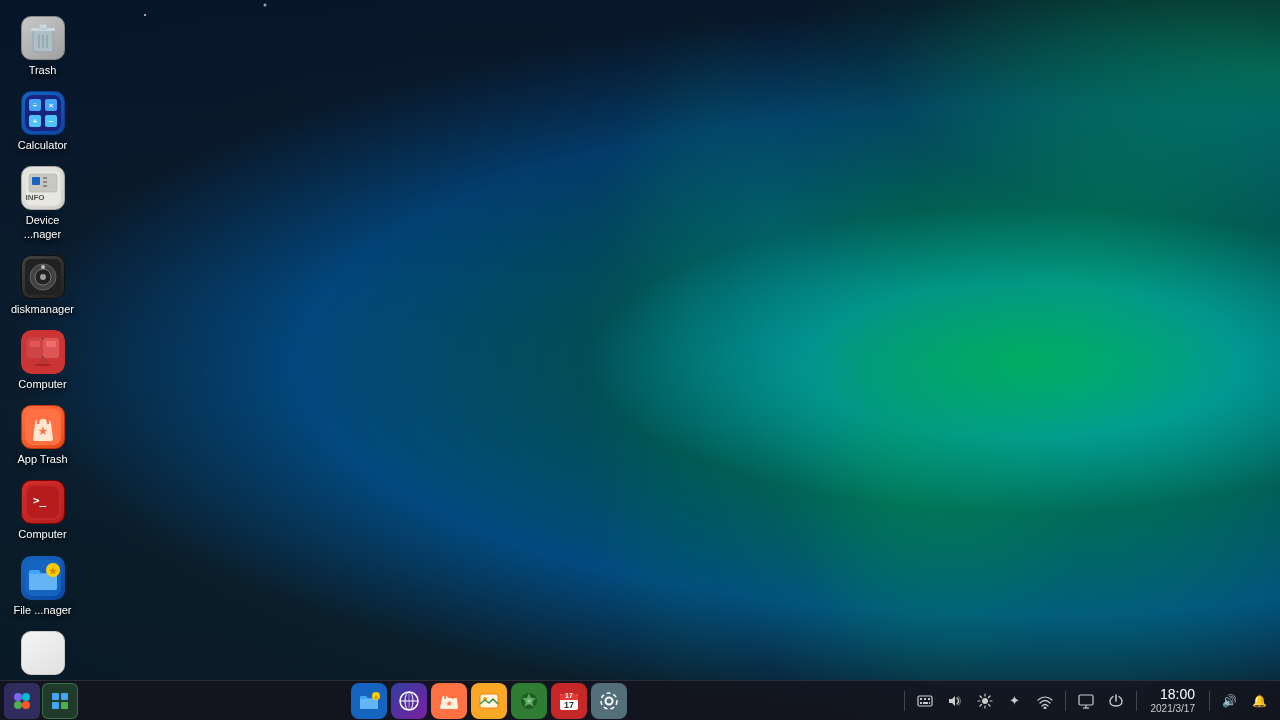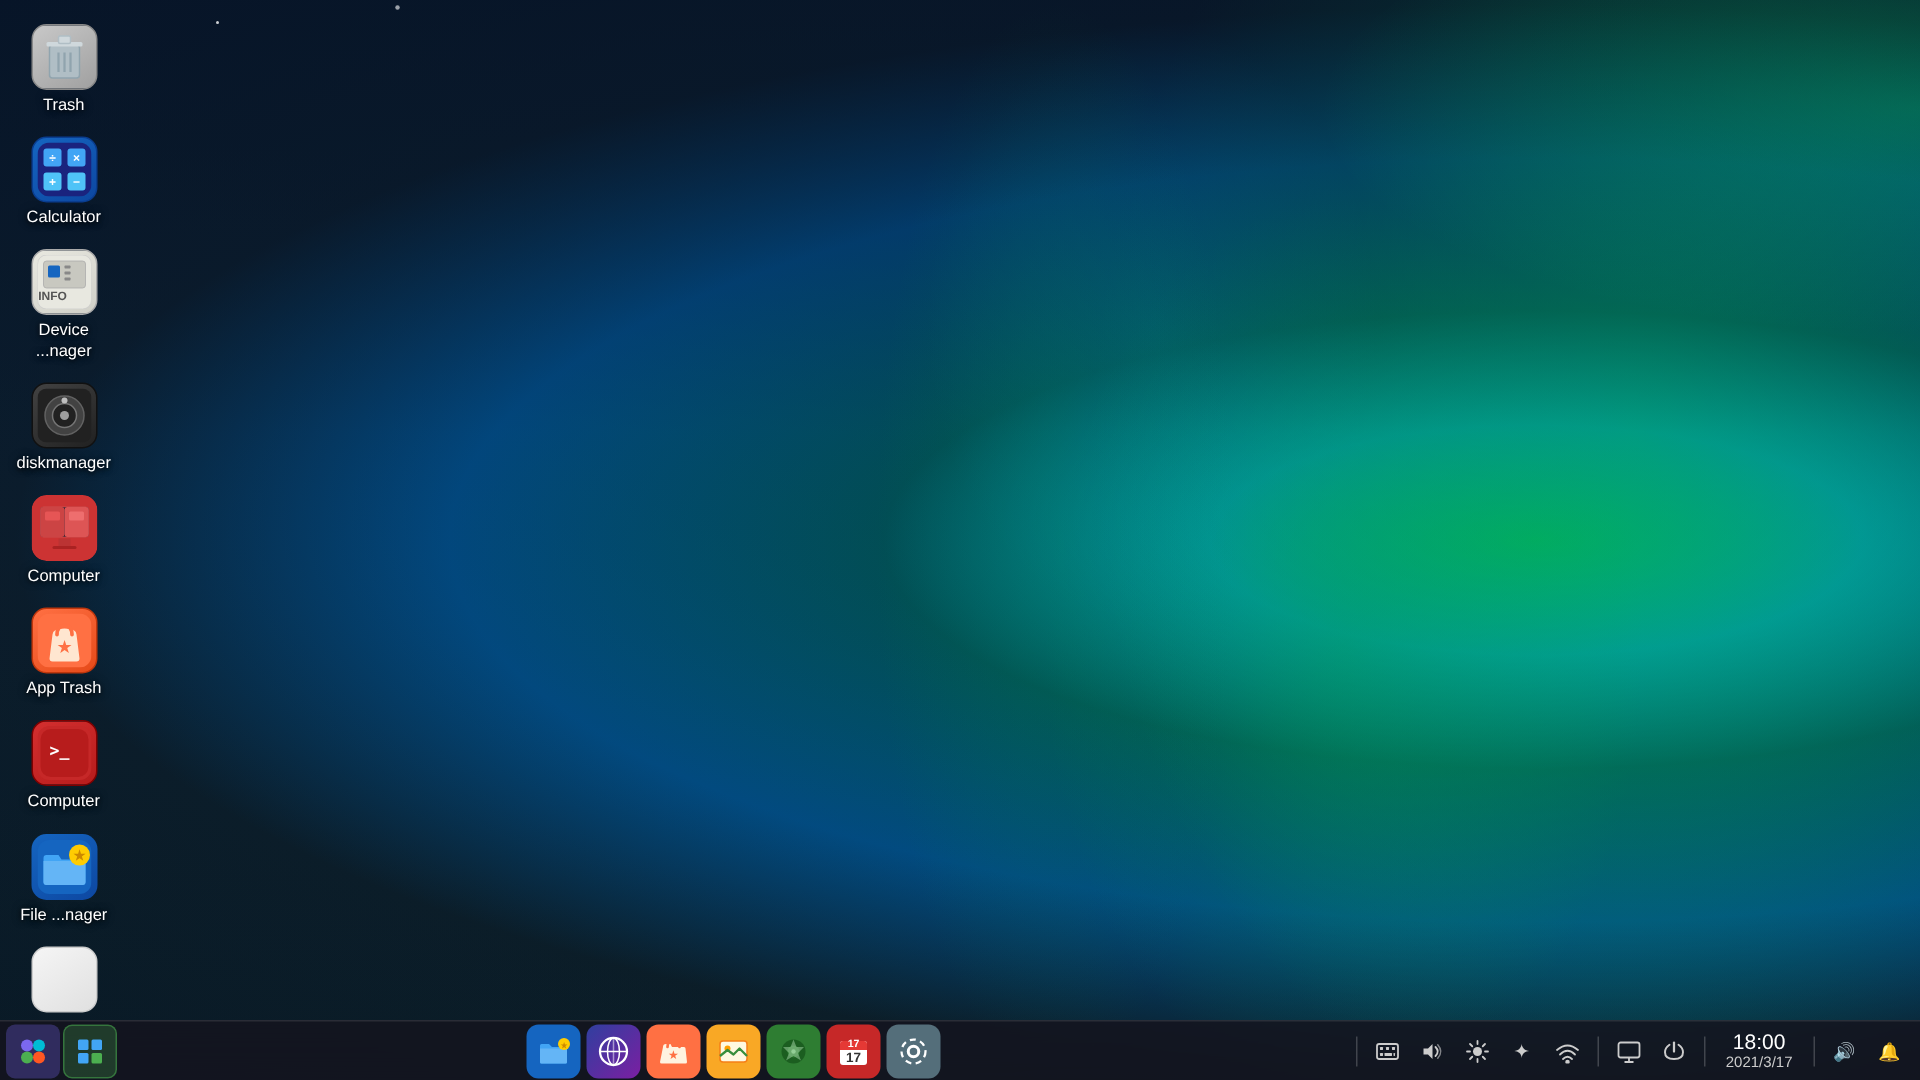--- a/index.html
+++ b/index.html
@@ -206,21 +206,21 @@
     .tray-divider {
       width: 1px;
       height: 20px;
       background: rgba(255,255,255,0.2);
       margin: 0 4px;
     }
 
     .clock-area {
       display: flex;
       flex-direction: column;
-      align-items: center;
+      align-items: flex-end;
       padding: 0 8px;
       cursor: pointer;
       color: white;
       line-height: 1.2;
     }
     .clock-time {
       font-size: 14px;
       font-weight: 500;
     }
     .clock-date {

